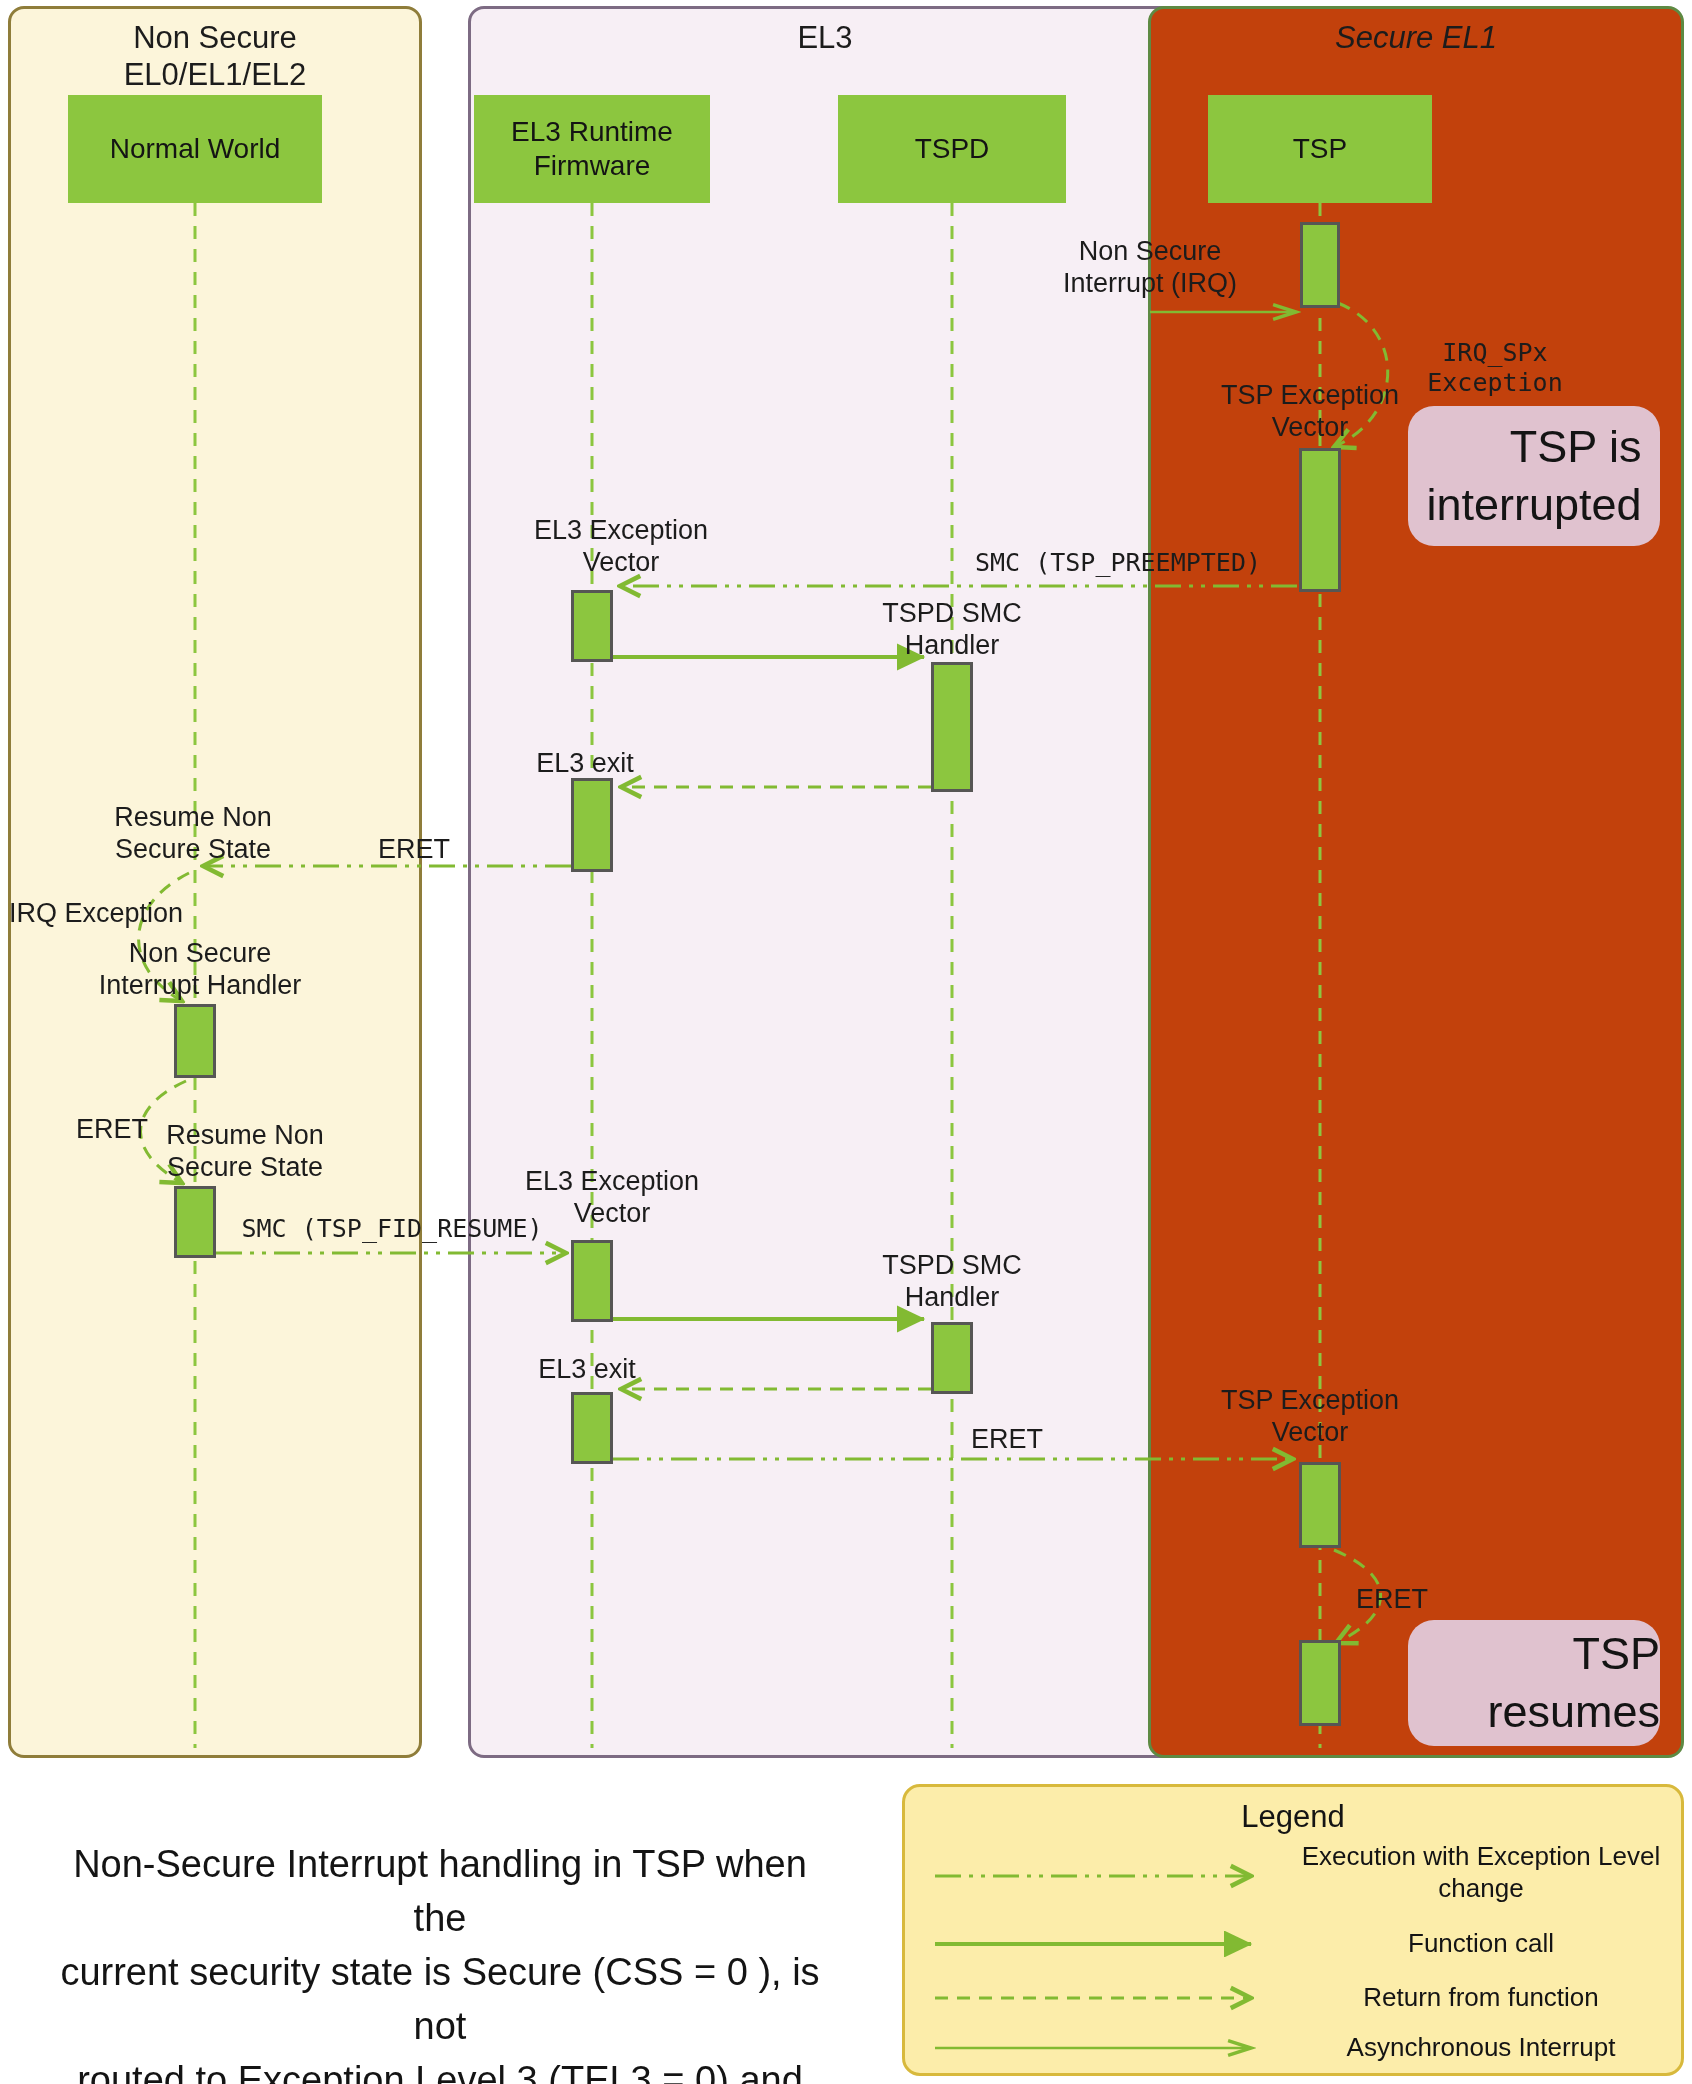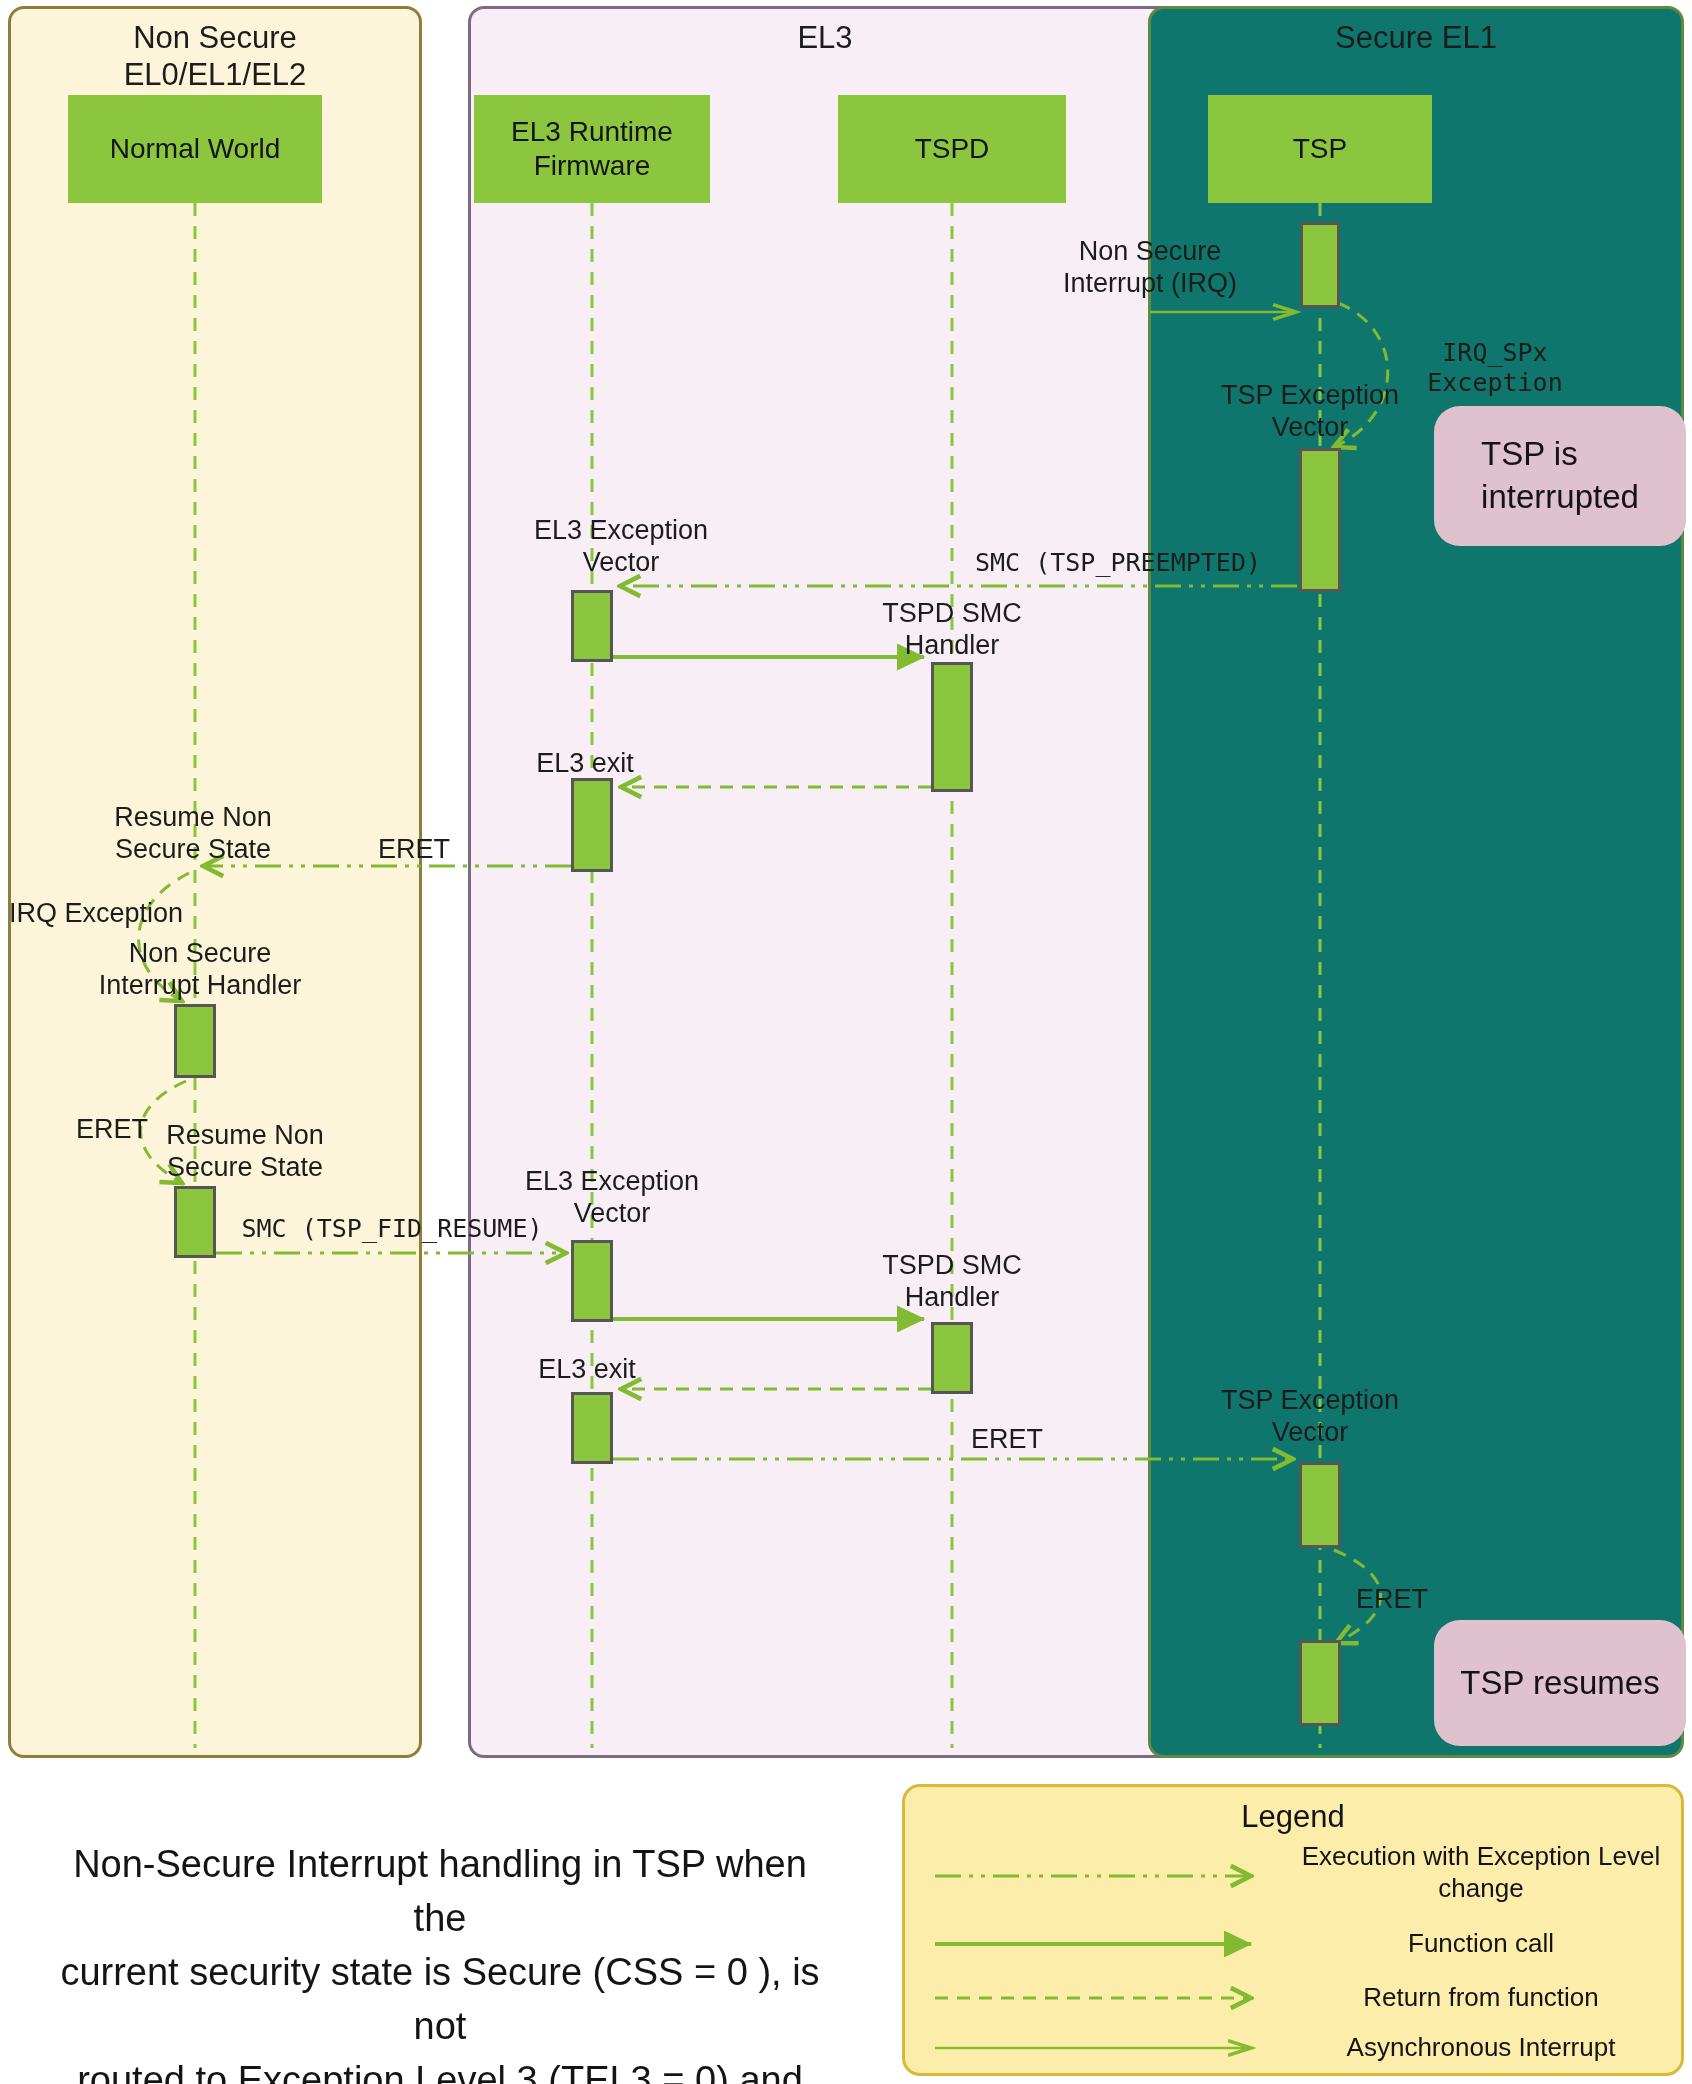--- a/index.html
+++ b/index.html
@@ -3,38 +3,38 @@
 <meta charset="utf-8">
 <style>
   * { margin:0; padding:0; box-sizing:border-box; }
   html,body { background:#ffffff; }
   body { font-family:"Liberation Sans", sans-serif; color:#211f1f; }
   .canvas { position:relative; width:1692px; height:2084px; background:#ffffff; overflow:hidden;padding-left:22px; }
 
   .lane { position:absolute; border-radius:16px; border:3px solid; z-index:1; }
   .lane-ns  { background:#fcf5da; border-color:#8f7d3a; }
   .lane-el3 { background:#f7eff5; border-color:#7d6b83; }
-  .lane-sel1{ background:#0f766e; border-color:#5e8a43; }
+  .lane-sel1{ background:#c2410c; border-color:#5e8a43;font-style:italic; }
   .lane-title { position:absolute; top:10px; left:0; right:0; text-align:center;
                 font-size:31px; line-height:1.2; white-space:pre-line; color:#1c1c1c; }
 
   .actor { position:absolute; background:#8cc63f; display:flex; align-items:center; justify-content:center;
            text-align:center; font-size:28px; line-height:1.2; white-space:pre-line; z-index:3; color:#141414; }
 
   .act { position:absolute; width:42px; background:#8cc63f; border:3px solid #565654; z-index:3; }
 
   .wires { position:absolute; left:0; top:0; z-index:2; }
 
   .msg { position:absolute; transform:translateX(-50%); text-align:center; font-size:27px;
          line-height:1.18; white-space:pre-line; z-index:4; color:#1c1c1c; }
   .mono { font-family:"DejaVu Sans Mono", monospace; font-size:25px; }
 
   .note { position:absolute; background:#e0c2cf; border-radius:26px; display:flex; align-items:center;
-          justify-content:center; text-align:left; font-size:33px; line-height:1.3;
-          white-space:pre-line; z-index:4; color:#141414;margin-left:26px; }
+          justify-content:center; text-align:right; font-size:45px; line-height:1.3;
+          white-space:pre-line; z-index:4; color:#141414; }
 
   .caption { position:absolute; text-align:center; font-size:38px; line-height:1.42;
              white-space:pre-line; color:#141414; }
 
   .legend { position:absolute; background:#fcedaa; border:3px solid #d8b93c; border-radius:18px; z-index:4; }
   .legend-title { position:absolute; top:12px; left:0; right:0; text-align:center; font-size:31px; color:#141414; }
   .legend-line { position:absolute; }
   .legend-label { position:absolute; text-align:center; font-size:26px; line-height:1.22;
                   white-space:pre-line; color:#141414; }
 </style>

